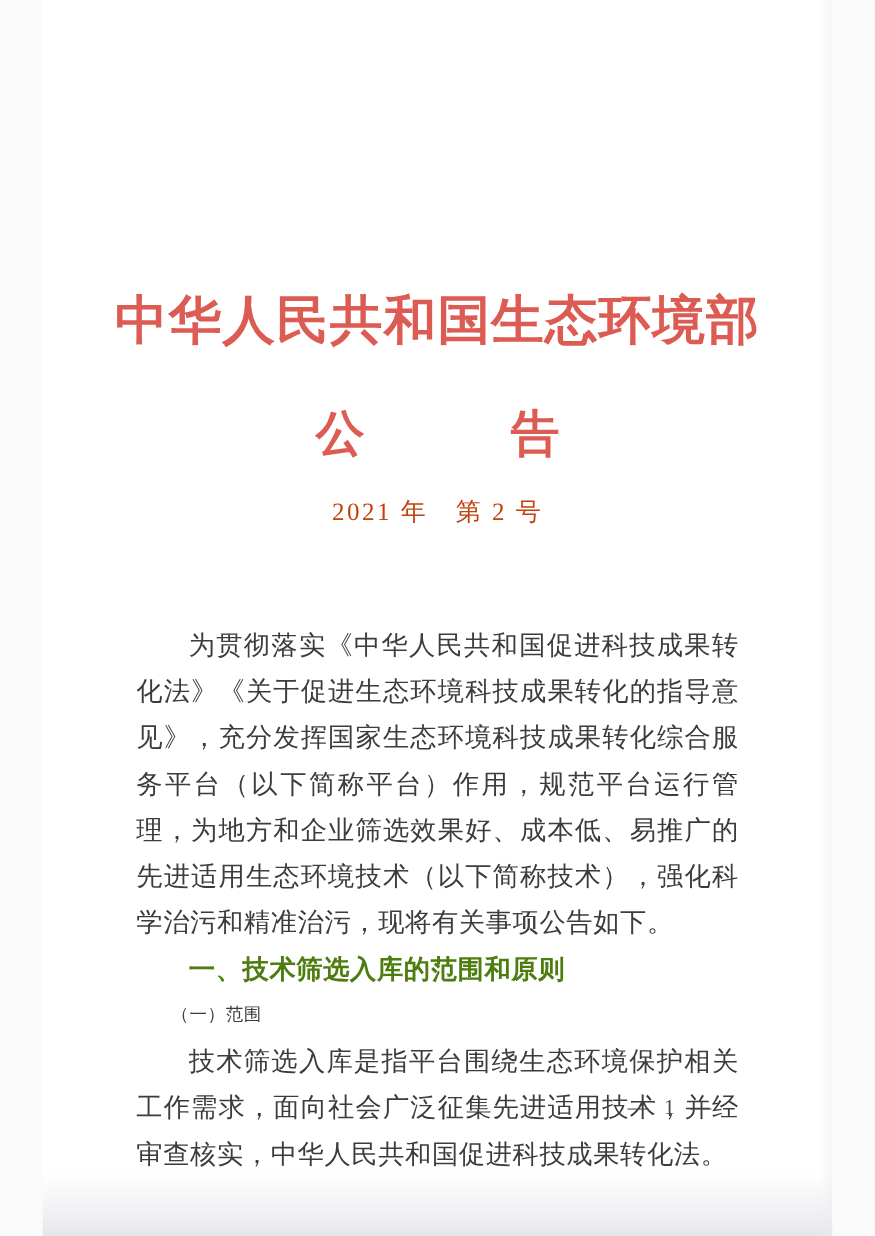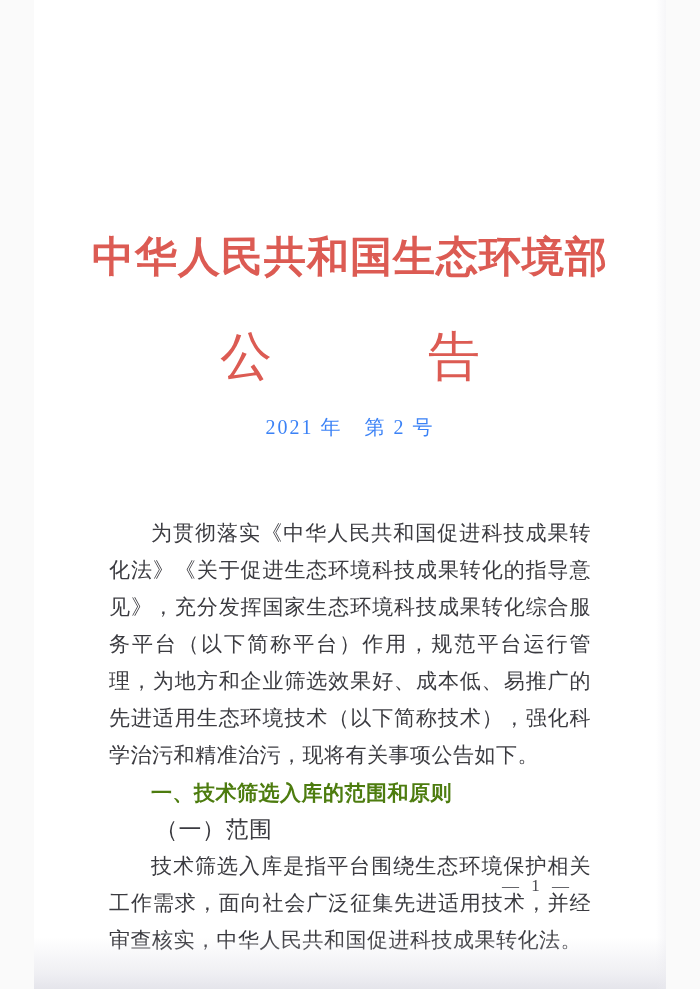--- a/index.html
+++ b/index.html
@@ -48,29 +48,29 @@
     font-size:42px;
     font-weight:bold;
     line-height:1.3;
     letter-spacing:1px;
     white-space:nowrap;
   }
   .announcement-title{
     margin-top:38px;
     text-align:center;
     color:var(--title-red);
-    font-size:52px;
-    font-weight:normal;
+    font-size:39px;
+    font-weight:bold;
     line-height:1.3;
     white-space:pre;
   }
   .issue-line{
     margin-top:24px;
     text-align:center;
-    color:#3b82f6;
+    color:#c2410c;
     font-size:20px;
     line-height:1.3;
     letter-spacing:2px;
     white-space:pre;
   }
   .doc-body{
     margin:75px 75px 0 75px;
     color:var(--body-text);
     font-size:21px;
     line-height:37px;
@@ -85,21 +85,21 @@
     margin:0;
     text-indent:2em;
     font-family:"Liberation Sans","DejaVu Sans",sans-serif;
     font-weight:bold;
     font-size:21px;
     color:#4d7c0f;
   }
   .subsection-heading{
     margin:0;
     text-indent:1.8em;
-    font-size:23px;
+    font-size:14px;
     color:var(--body-text);
   }
   .page-number{
     position:absolute;
     top:876px;
     right:93px;
     font-size:17px;
     color:#4a4a50;
     letter-spacing:4px;
     white-space:pre;

